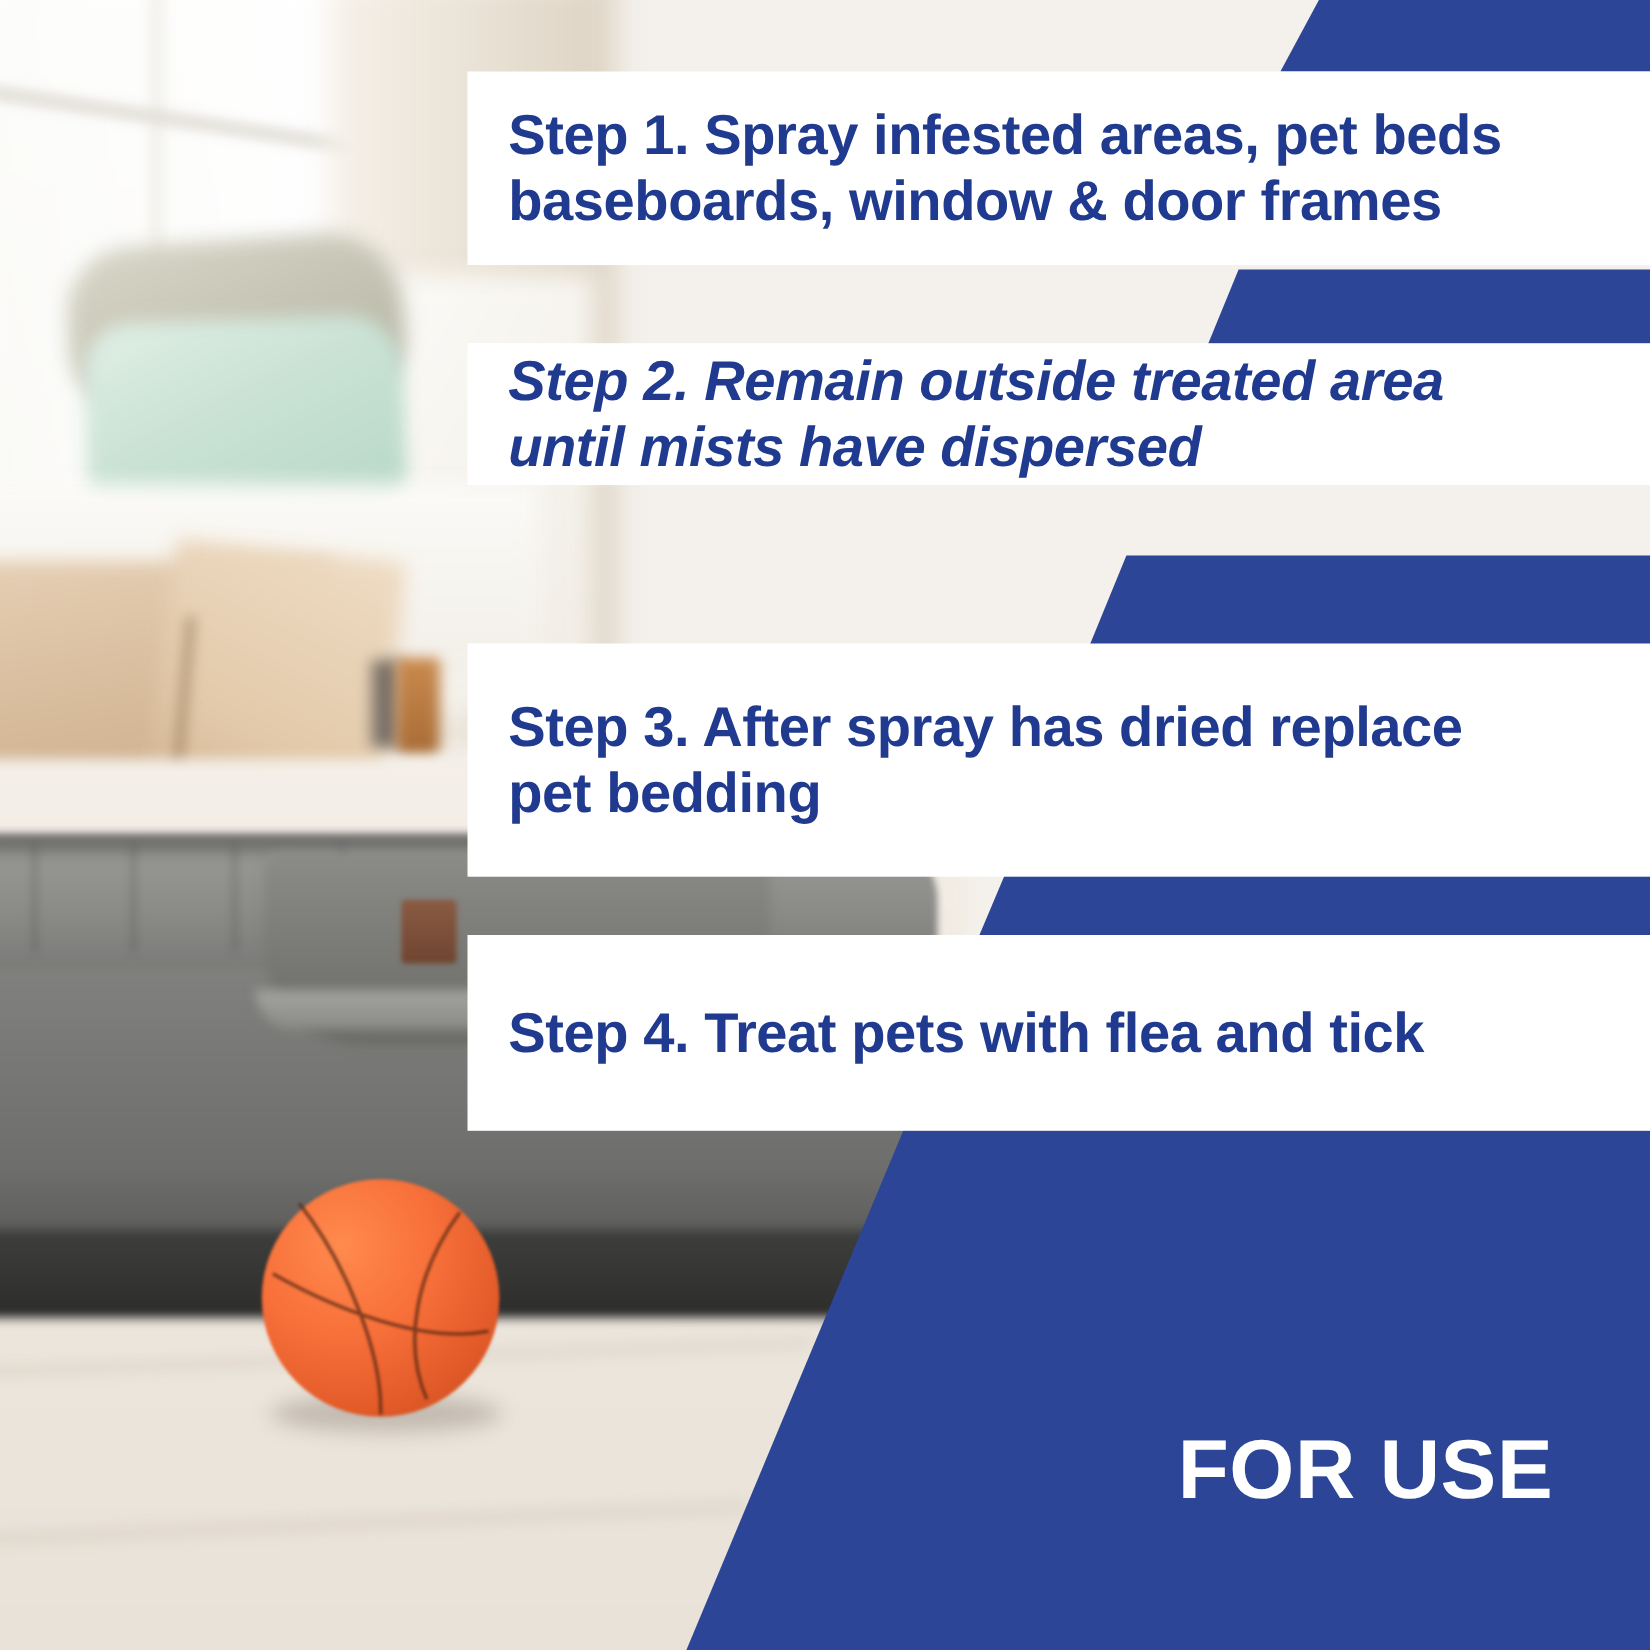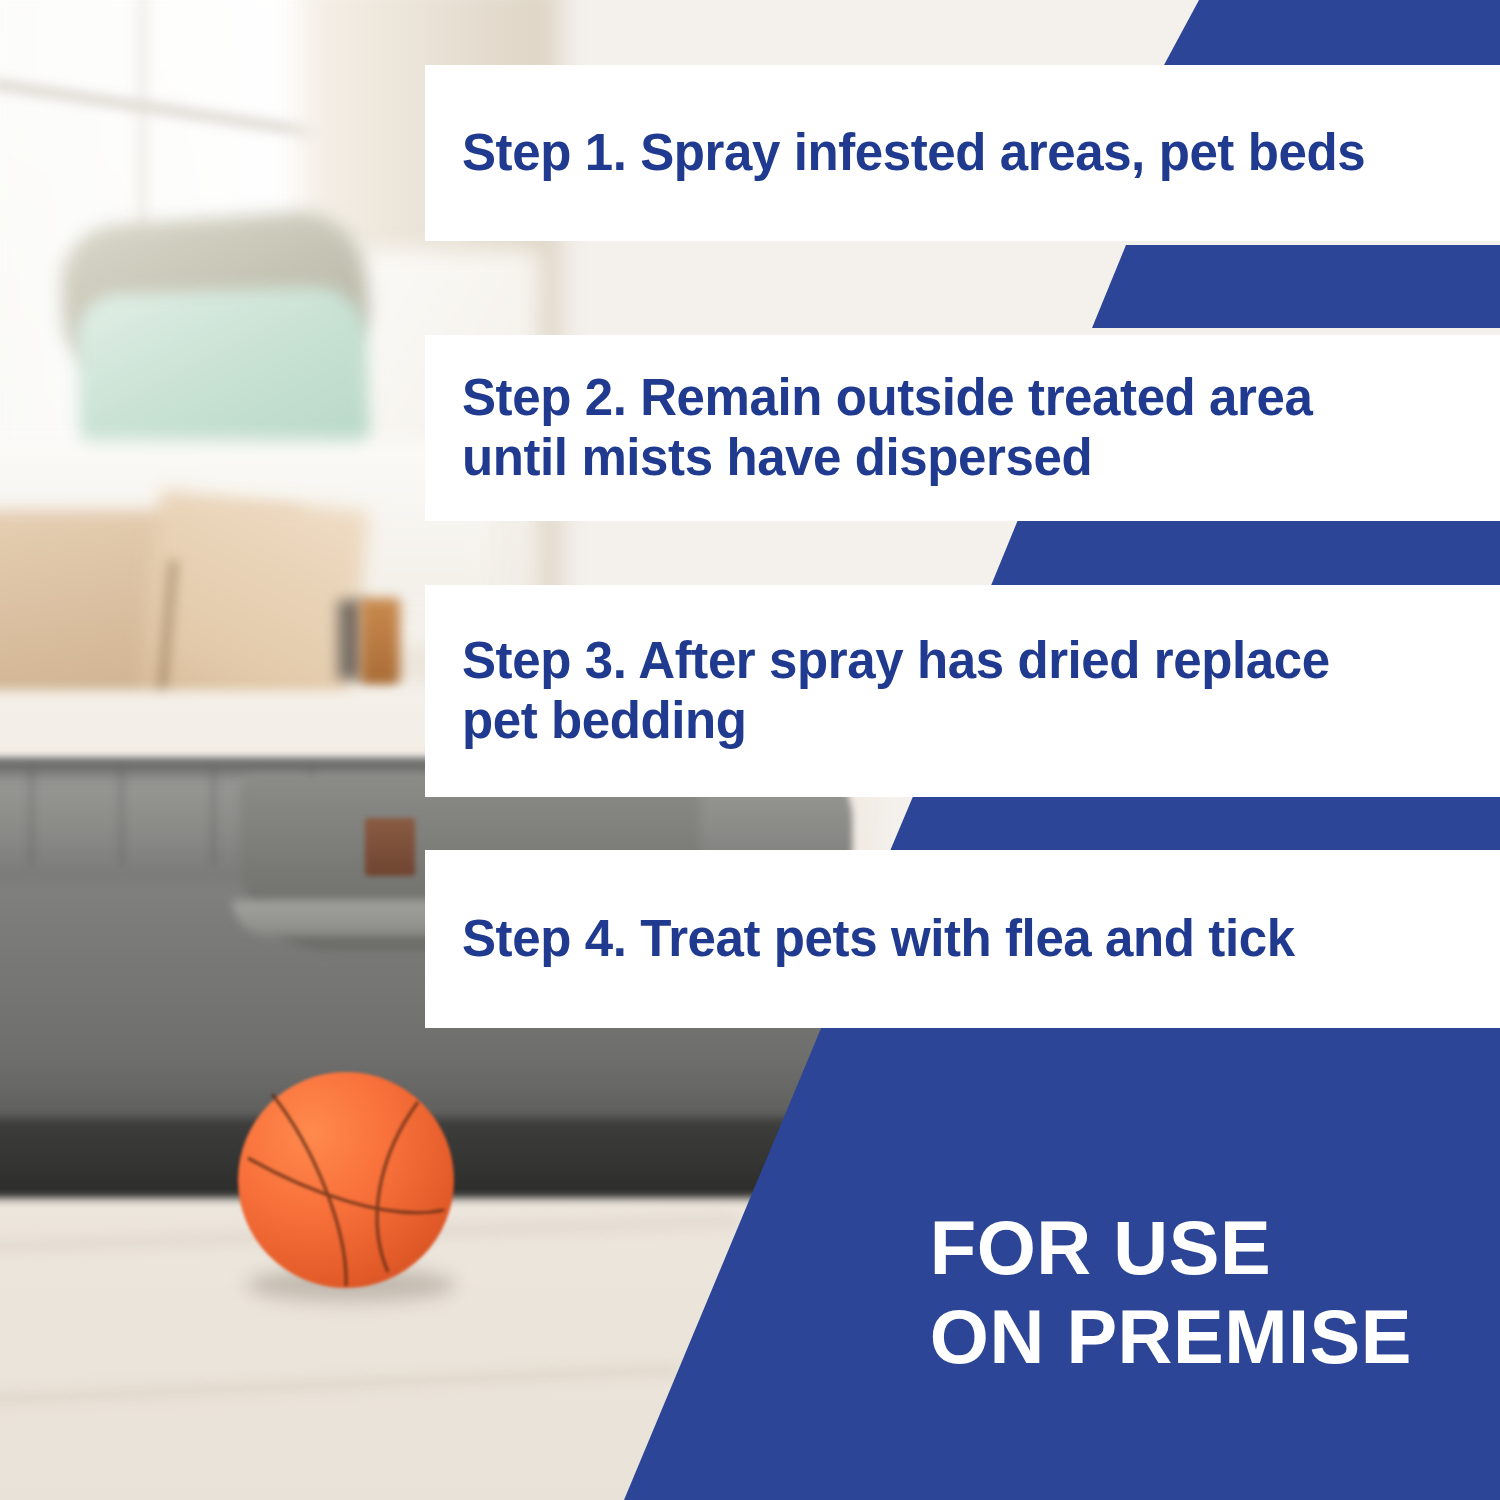--- a/index.html
+++ b/index.html
@@ -184,21 +184,21 @@
     color:#1f3a8f;
     font-weight:700;
     font-size:51px;
     line-height:1.17;
     letter-spacing:-0.4px;
     white-space:nowrap;
     font-stretch:condensed;
   }
 
   #card1 { top:65px;  height:176px; }
-  #card2 { top:335px; height:186px; }
+  #card2 { top:312px; height:129px;font-style:italic; }
   #card3 { top:585px; height:212px; }
   #card4 { top:850px; height:178px; }
 
   
   .footer-text {
     position:absolute;
     right:88px;
     bottom:118px;
     text-align:left;
     color:#ffffff;
@@ -269,20 +269,21 @@
   <polygon points="1024,505 1500,505 1500,588 990,588" fill="#2C4596"></polygon>
 
   <polygon points="925,768 1500,768 1500,851 890,851" fill="#2C4596"></polygon>
 
   <polygon points="822,1026 1500,1026 1500,1500 624,1500" fill="#2C4596"></polygon>
 </svg>
 
 <div class="card" id="card1">
   <div class="card-inner">
     <div class="step-line">Step 1.  Spray infested areas, pet beds</div>
+    <div class="step-line">baseboards, window &amp; door frames</div>
   </div>
 </div>
 
 <div class="card" id="card2">
   <div class="card-inner">
     <div class="step-line">Step 2.  Remain outside treated area</div>
     <div class="step-line">until mists have dispersed</div>
   </div>
 </div>
 
@@ -294,14 +295,13 @@
 </div>
 
 <div class="card" id="card4">
   <div class="card-inner">
     <div class="step-line">Step 4.  Treat pets with flea and tick</div>
   </div>
 </div>
 
 <div class="footer-text">
   <div>FOR USE</div>
-  <div>ON PREMISE</div>
 </div>
 
 </body></html>

